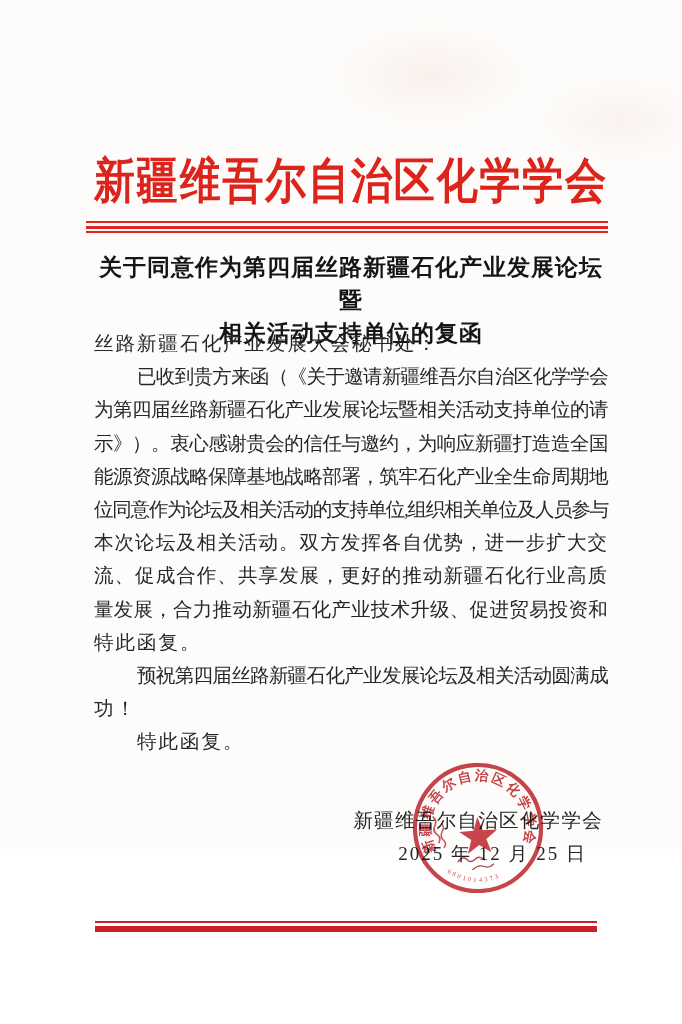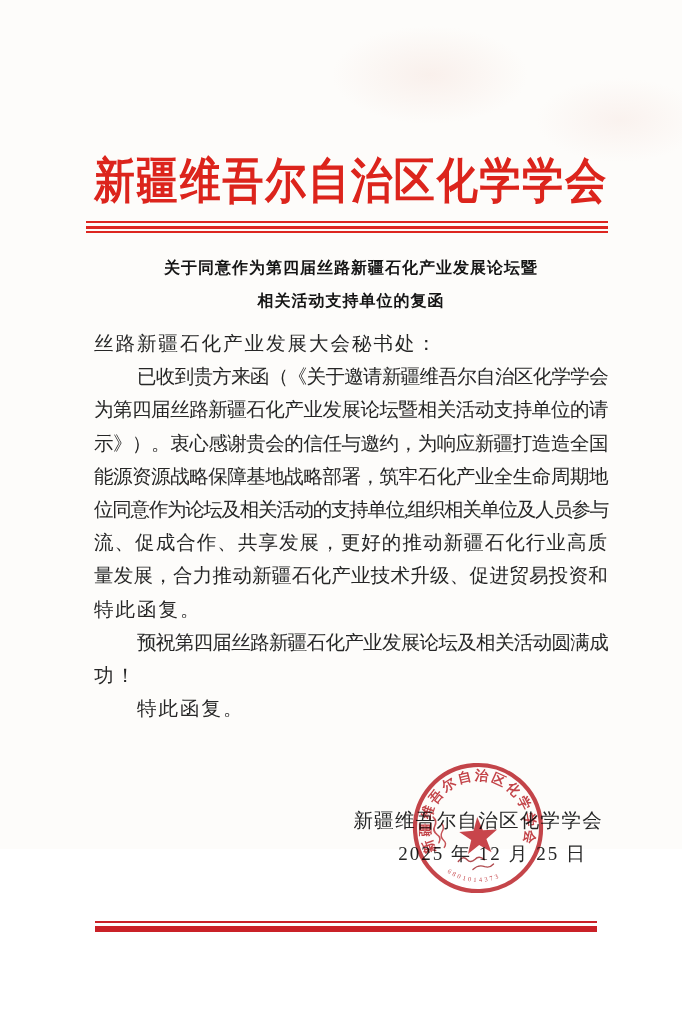--- a/index.html
+++ b/index.html
@@ -26,21 +26,21 @@
     position:absolute;left:86px;top:221px;width:522px;height:12px;
     background:linear-gradient(to bottom,
       #dd2620 0, #dd2620 2px,
       rgba(0,0,0,0) 2px, rgba(0,0,0,0) 4.5px,
       #dd2620 4.5px, #dd2620 8px,
       rgba(0,0,0,0) 8px, rgba(0,0,0,0) 10px,
       #dd2620 10px, #dd2620 12px);
   }
   .doc-title{
     position:absolute;left:94px;top:251px;width:514px;
-    text-align:center;font-size:16px;font-weight:bold;color:#151515;
+    text-align:center;font-size:23px;font-weight:bold;color:#151515;
     line-height:33px;letter-spacing:1px;
   }
   .body-block{
     position:absolute;left:94px;top:327px;width:514px;
     font-size:19.5px;color:#262626;
   }
   .body-line{
     height:33.2px;line-height:33.2px;white-space:pre;
     letter-spacing:2px;overflow:visible;
   }
@@ -82,20 +82,21 @@
   </div>
 
   <div class="body-block">
     <div class="body-line">丝路新疆石化产业发展大会秘书处：</div>
     <div id="paras">
         <div class="body-line indent stretch" style="letter-spacing: -0.66px;">已收到贵方来函（《关于邀请新疆维吾尔自治区化学学会</div>
         <div class="body-line stretch" style="letter-spacing: -0.462963px; text-align: right;">为第四届丝路新疆石化产业发展论坛暨相关活动支持单位的请</div>
         <div class="body-line stretch" style="letter-spacing: -0.462963px;">示》）。衷心感谢贵会的信任与邀约，为响应新疆打造造全国</div>
         <div class="body-line stretch" style="letter-spacing: -0.462963px;">能源资源战略保障基地战略部署，筑牢石化产业全生命周期地</div>
         <div class="body-line stretch" style="letter-spacing: -1.27155px;">位同意作为论坛及相关活动的支持单位,组织相关单位及人员参与</div>
+        <div class="body-line stretch" style="letter-spacing: 1.06px;">本次论坛及相关活动。双方发挥各自优势，进一步扩大交</div>
         <div class="body-line stretch" style="letter-spacing: 1.06px;">流、促成合作、共享发展，更好的推动新疆石化行业高质</div>
         <div class="body-line stretch" style="letter-spacing: 0.269231px;">量发展，合力推动新疆石化产业技术升级、促进贸易投资和</div>
         <div class="body-line">特此函复。</div>
         <div class="body-line indent stretch" style="letter-spacing: -0.66px;">预祝第四届丝路新疆石化产业发展论坛及相关活动圆满成</div>
         <div class="body-line">功！</div>
         <div class="body-line indent">特此函复。</div>
       </div>
   </div>
 
   <div class="signature">新疆维吾尔自治区化学学会</div>

